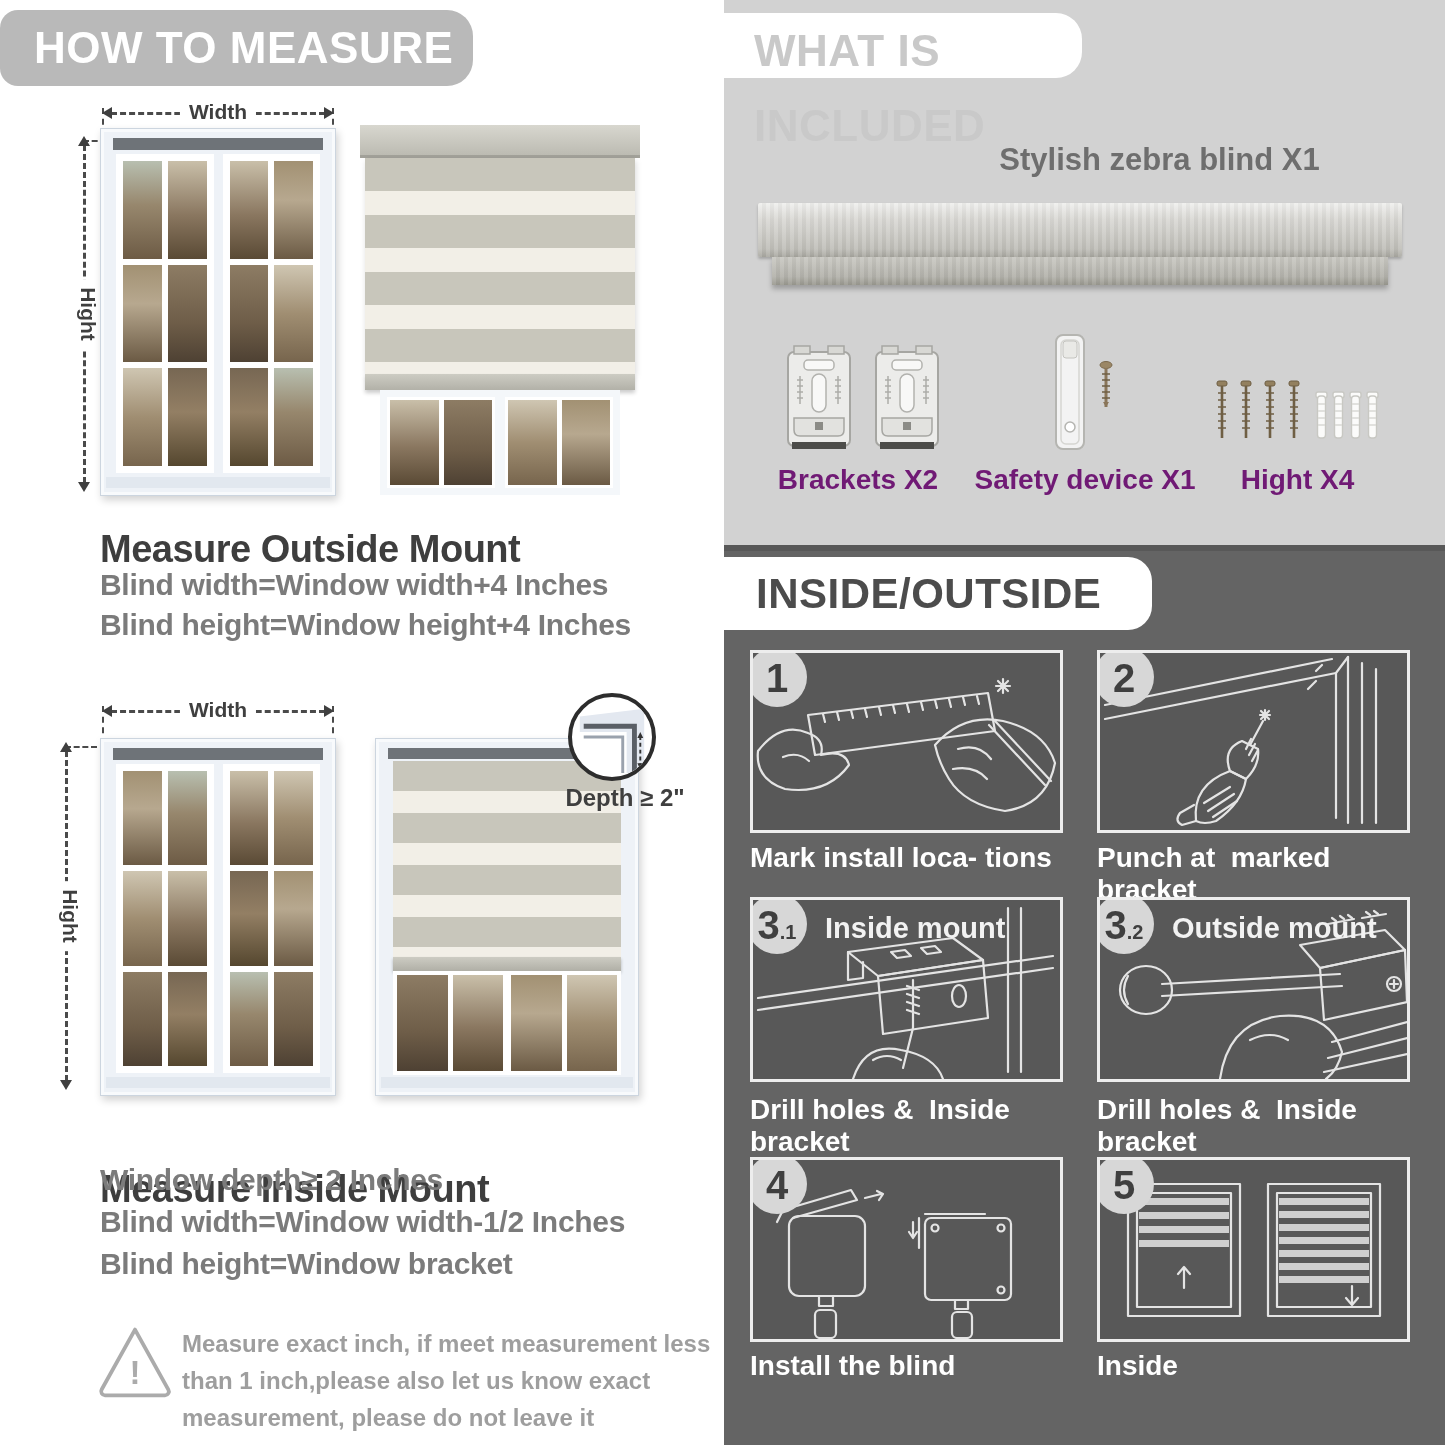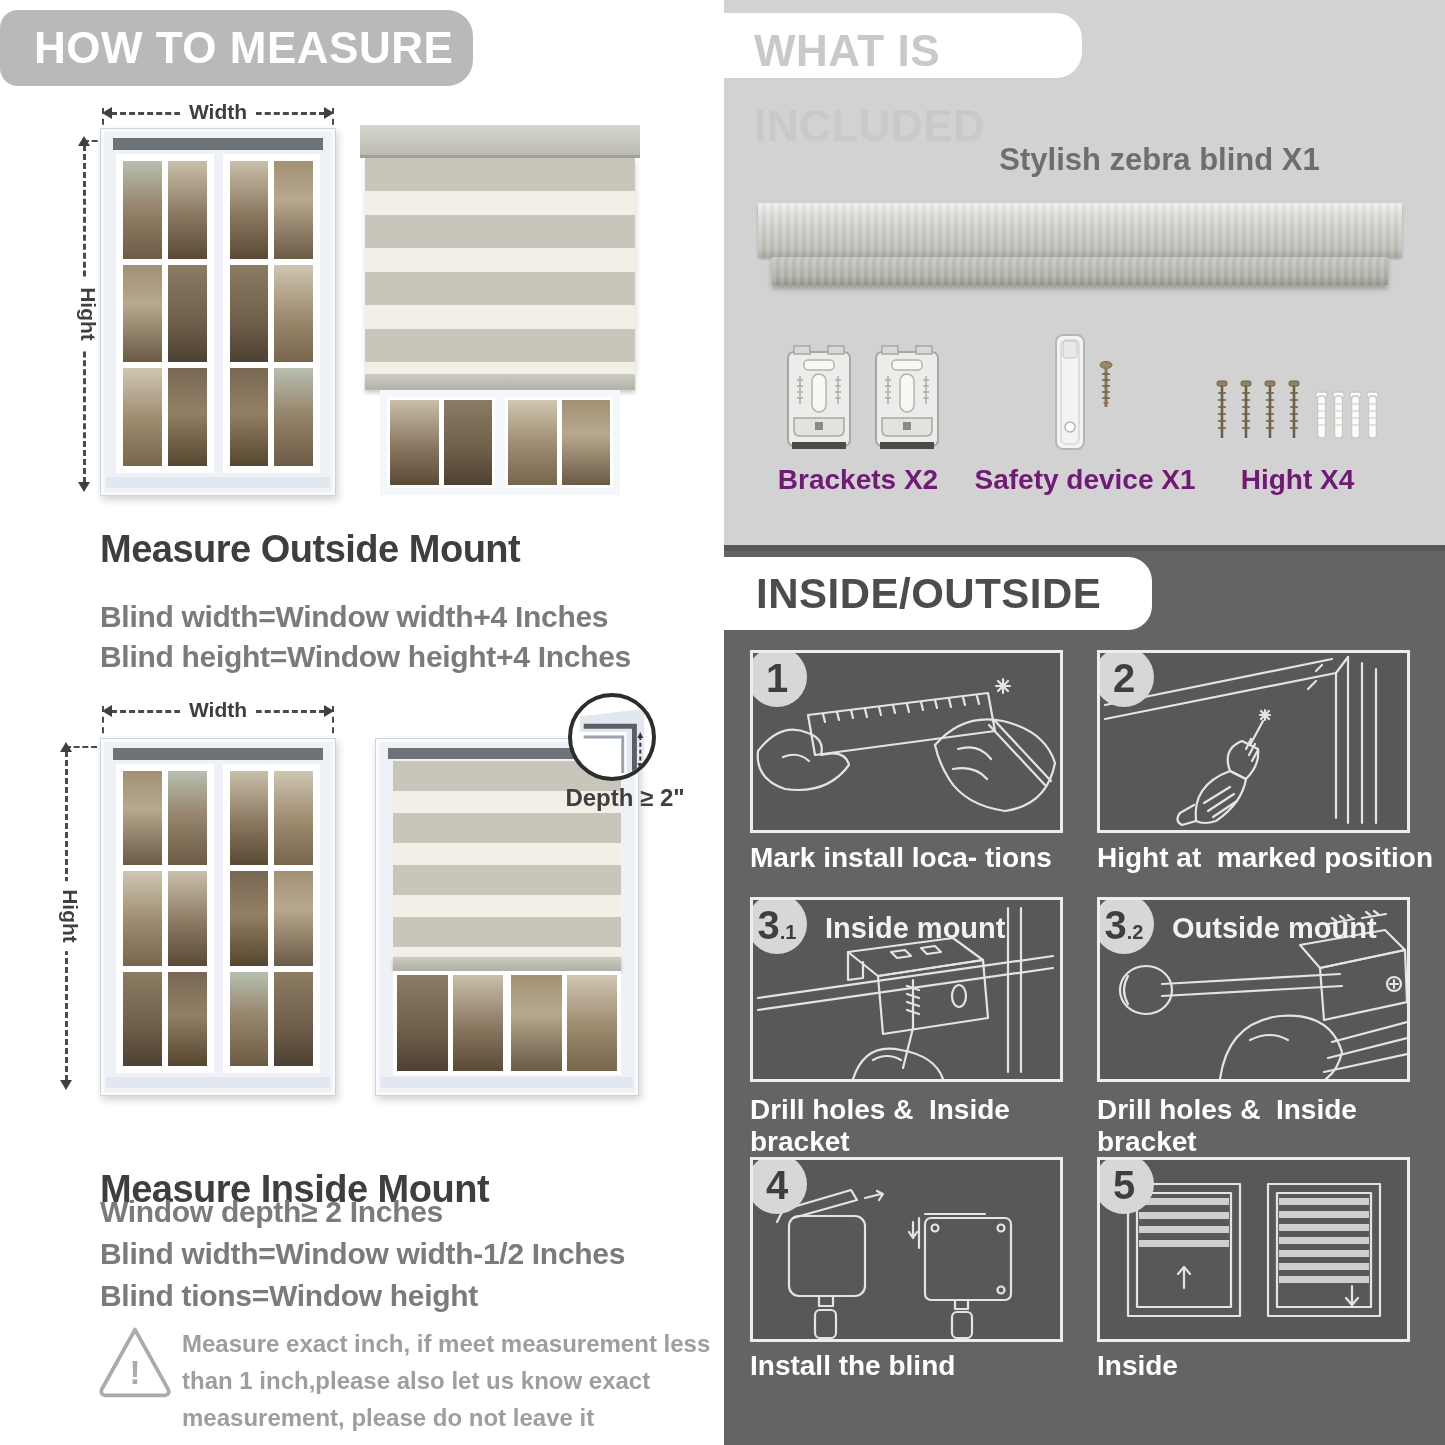--- a/index.html
+++ b/index.html
@@ -80,21 +80,21 @@
   .b2-window .half div{flex:1;}
 
   
   .callout{position:absolute;left:568px;top:693px;width:88px;height:88px;border:4px solid #2d2d2d;
            border-radius:50%;background:#ffffff;box-sizing:border-box;overflow:hidden;}
   .depth-label{position:absolute;left:545px;top:784px;width:160px;text-align:center;
                font-size:24px;font-weight:bold;color:#3f3f3f;}
 
   
   .sec-h{position:absolute;left:100px;font-size:38px;font-weight:bold;color:#3e3e3e;letter-spacing:-.5px;}
-  .formula{position:absolute;left:100px;font-size:30px;font-weight:bold;color:#7b7b7b;letter-spacing:-.3px;margin-top:32px;}
+  .formula{position:absolute;left:100px;font-size:30px;font-weight:bold;color:#7b7b7b;letter-spacing:-.3px;}
   .warn-line{position:absolute;left:182px;font-size:24px;font-weight:bold;color:#9e9e9e;}
   .warn-tri{position:absolute;left:95px;top:1322px;width:80px;height:78px;}
   .warn-mark{position:absolute;left:0;right:0;top:32px;text-align:center;font-size:33px;font-weight:bold;color:#ababab;}
 
   
   .blind-label{position:absolute;left:724px;top:142px;width:871px;text-align:center;
                font-size:31px;font-weight:bold;color:#6e6e6e;}
   .hr-main{position:absolute;left:758px;top:203px;width:644px;height:54px;border-radius:2px;
            background-image:repeating-linear-gradient(90deg,rgba(255,255,255,.10) 0 4px,rgba(0,0,0,.03) 4px 8px),
                             linear-gradient(180deg,#efefed 0%,#d9d8d4 30%,#bfbeb8 85%,#a7a69f 100%);
@@ -249,21 +249,21 @@
       <path d="M70,40 V70" stroke="#333" stroke-width="2" stroke-dasharray="4 3" fill="none"></path>
       <path d="M70,36 l-3,6 h6 Z" fill="#333"></path>
       <path d="M70,74 l-3,-6 h6 Z" fill="#333"></path>
     </svg>
   </div>
   <div class="depth-label">Depth ≥ 2"</div>
 
   <h2 class="sec-h" style="top:1136px;">Measure Inside Mount</h2>
   <div class="formula" style="top:1163px;">Window depth≥ 2 Inches</div>
   <div class="formula" style="top:1205px;">Blind width=Window width-1/2 Inches</div>
-  <div class="formula" style="top:1247px;">Blind tions=Window height</div>
+  <div class="formula" style="top:1247px;">Blind height=Window bracket</div>
 
   <div class="warn-tri">
     <svg viewBox="0 0 84 80" width="80" height="78">
       <path d="M42,7 L77,70 a4,4 0 0 1 -3.5,6 H10.5 a4,4 0 0 1 -3.5,-6 Z" fill="none" stroke="#ababab" stroke-width="4" stroke-linejoin="round"></path>
     </svg>
     <div class="warn-mark">!</div>
   </div>
   <div class="warn-line" style="top:1330px;">Measure exact inch, if meet measurement less</div>
   <div class="warn-line" style="top:1367px;">than 1 inch,please also let us know exact</div>
   <div class="warn-line" style="top:1404px;">measurement, please do not leave it</div>
@@ -402,21 +402,21 @@
         <path d="M150,92 L163,68"></path>
         <path d="M146,96 l5,-10 M149,102 l6,-11 M152,108 l6,-11"></path>
         <path d="M130,118 Q122,96 142,88 L158,96 Q160,112 146,126 Z"></path>
         <path d="M96,168 Q92,132 130,118 L146,126 Q142,150 116,168 Q104,172 96,168 Z"></path>
         <path d="M104,150 l26,-16 M108,158 l26,-17 M113,164 l24,-16"></path>
         <path d="M96,168 L82,172 Q74,168 80,160 L94,152"></path>
       </g>
     </svg>
     <div class="badge"><span class="n">2</span></div>
   </div>
-  <div class="caption" style="left:1097px;top:842px;">Hight at  marked position</div>
+  <div class="caption" style="left:1097px;top:842px;">Punch at  marked bracket</div>
 
   <div class="step-panel" style="left:750px;top:897px;height:185px;">
     <svg class="art" viewBox="0 0 307 179">
       <g class="lart">
         <path d="M5,98 L300,56 M5,110 L300,68"></path>
         <path d="M255,8 V172 M268,8 V172"></path>
         <path d="M95,52 L200,38 L230,60 L125,76 Z"></path>
         <path d="M138,52 l14,-2 l6,6 l-14,2 Z M168,48 l14,-2 l6,6 l-14,2 Z"></path>
         <path d="M125,76 L230,60 L235,118 L130,134 Z"></path>
         <path d="M95,52 V80 L110,78 V62"></path>

